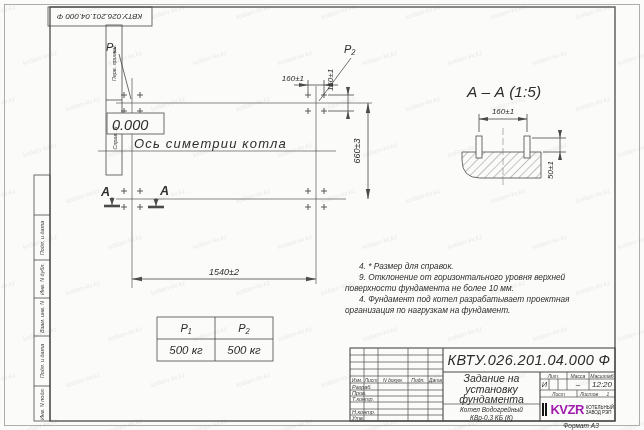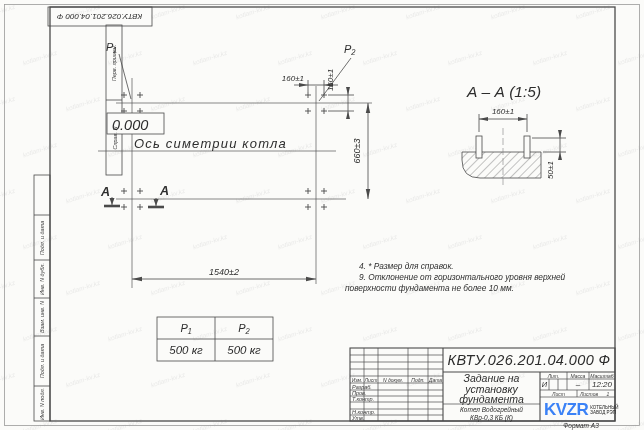--- a/index.html
+++ b/index.html
@@ -285,20 +285,21 @@
       </div>
 
     <div class="abs cflex it" style="left:157px;top:317px;width:58px;height:22px;font-size:11px;">P₁</div>
     <div class="abs cflex it" style="left:215px;top:317px;width:58px;height:22px;font-size:11px;">P₂</div>
     <div class="abs cflex it" style="left:157px;top:339px;width:58px;height:22px;font-size:11.5px;">500 кг</div>
     <div class="abs cflex it" style="left:215px;top:339px;width:58px;height:22px;font-size:11.5px;">500 кг</div>
 
     <div id="notes" class="abs it" style="left:345px;top:261px;width:267px;">
       <p>4. * Размер для справок.</p>
       <p>9. Отклонение от горизонтального уровня верхней поверхности фундамента не более 10 мм.</p>
+      <p>4. Фундамент под котел разрабатывает проектная организация по нагрузкам на фундамент.</p>
     </div>
 
     <div class="abs cflex smallhdr it" style="left:350px;top:376px;width:14px;height:7px;">Изм.</div>
     <div class="abs cflex smallhdr it" style="left:364px;top:376px;width:14px;height:7px;">Лист</div>
     <div class="abs cflex smallhdr it" style="left:378px;top:376px;width:30px;height:7px;">N докум.</div>
     <div class="abs cflex smallhdr it" style="left:408px;top:376px;width:20px;height:7px;">Подп.</div>
     <div class="abs cflex smallhdr it" style="left:428px;top:376px;width:15px;height:7px;">Дата</div>
 
     <div class="abs sig" style="left:350px;top:383px;width:28px;height:7px;">Разраб.</div>
     <div class="abs sig" style="left:350px;top:390px;width:28px;height:6px;">Пров.</div>
@@ -325,21 +326,21 @@
     <div class="abs cflex it" style="left:540px;top:379px;width:9px;height:11px;font-size:7.5px;">И</div>
     <div class="abs cflex it" style="left:567px;top:379px;width:22px;height:11px;font-size:8px;">–</div>
     <div class="abs cflex it" style="left:589px;top:379px;width:26px;height:11px;font-size:8px;">12:20</div>
 
     <div class="abs cflex smallhdr it" style="left:540px;top:390px;width:37px;height:7px;">Лист</div>
     <div class="abs cflex smallhdr it" style="left:577px;top:390px;width:24px;height:7px;">Листов</div>
     <div class="abs cflex smallhdr it" style="left:601px;top:390px;width:14px;height:7px;">1</div>
 
     <div class="abs" style="left:542px;top:399px;width:72px;height:21px;display:flex;align-items:center;gap:2px;">
       <div id="logo-emblem"></div>
-      <span style="font-weight:800;font-size:17px;color:#3b82f6;letter-spacing:-0.5px;">KVZR</span>
+      <span style="font-weight:800;font-size:13px;color:#a21caf;letter-spacing:-0.5px;">KVZR</span>
       <div style="display:flex;flex-direction:column;justify-content:center;">
         <span style="font-size:4.5px;color:#222;">КОТЕЛЬНЫЙ</span>
         <span style="font-size:4.5px;color:#222;">ЗАВОД РЭП</span>
       </div>
     </div>
 
     <div class="abs cflex it" style="left:548px;top:421.5px;width:66px;height:8px;font-size:6.5px;">Формат А3</div>
   </div>
 </div>
 

